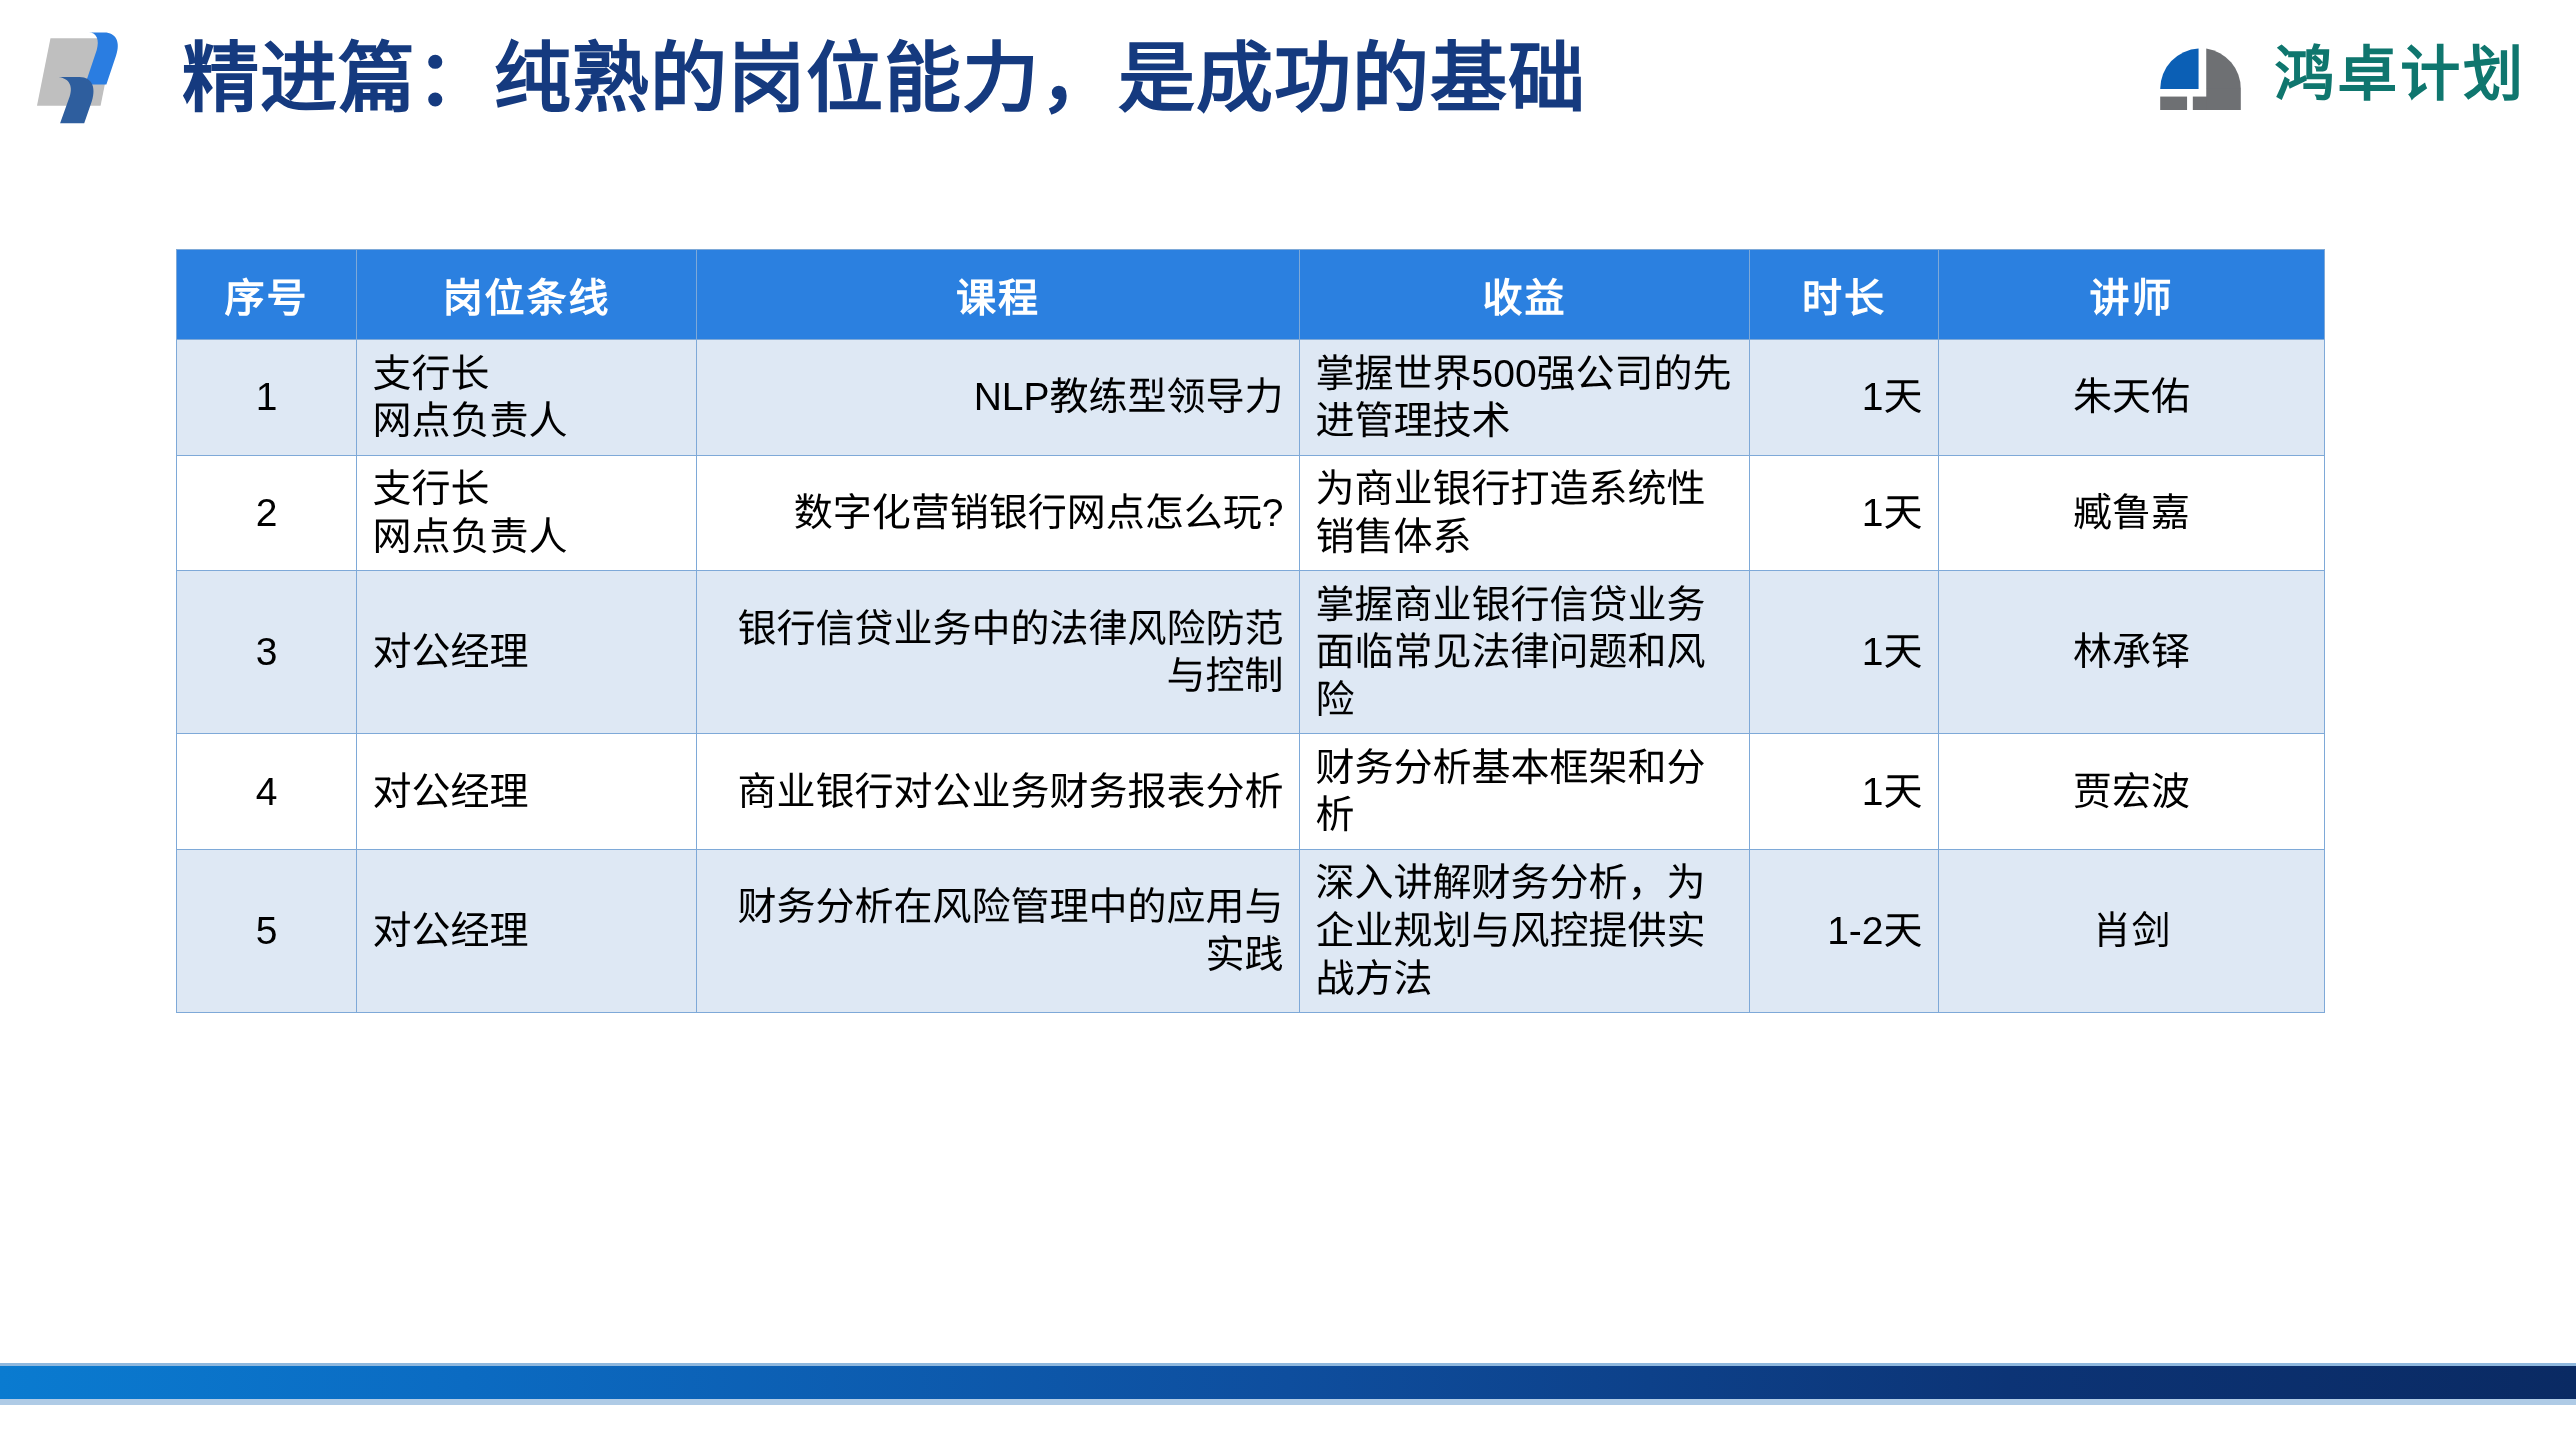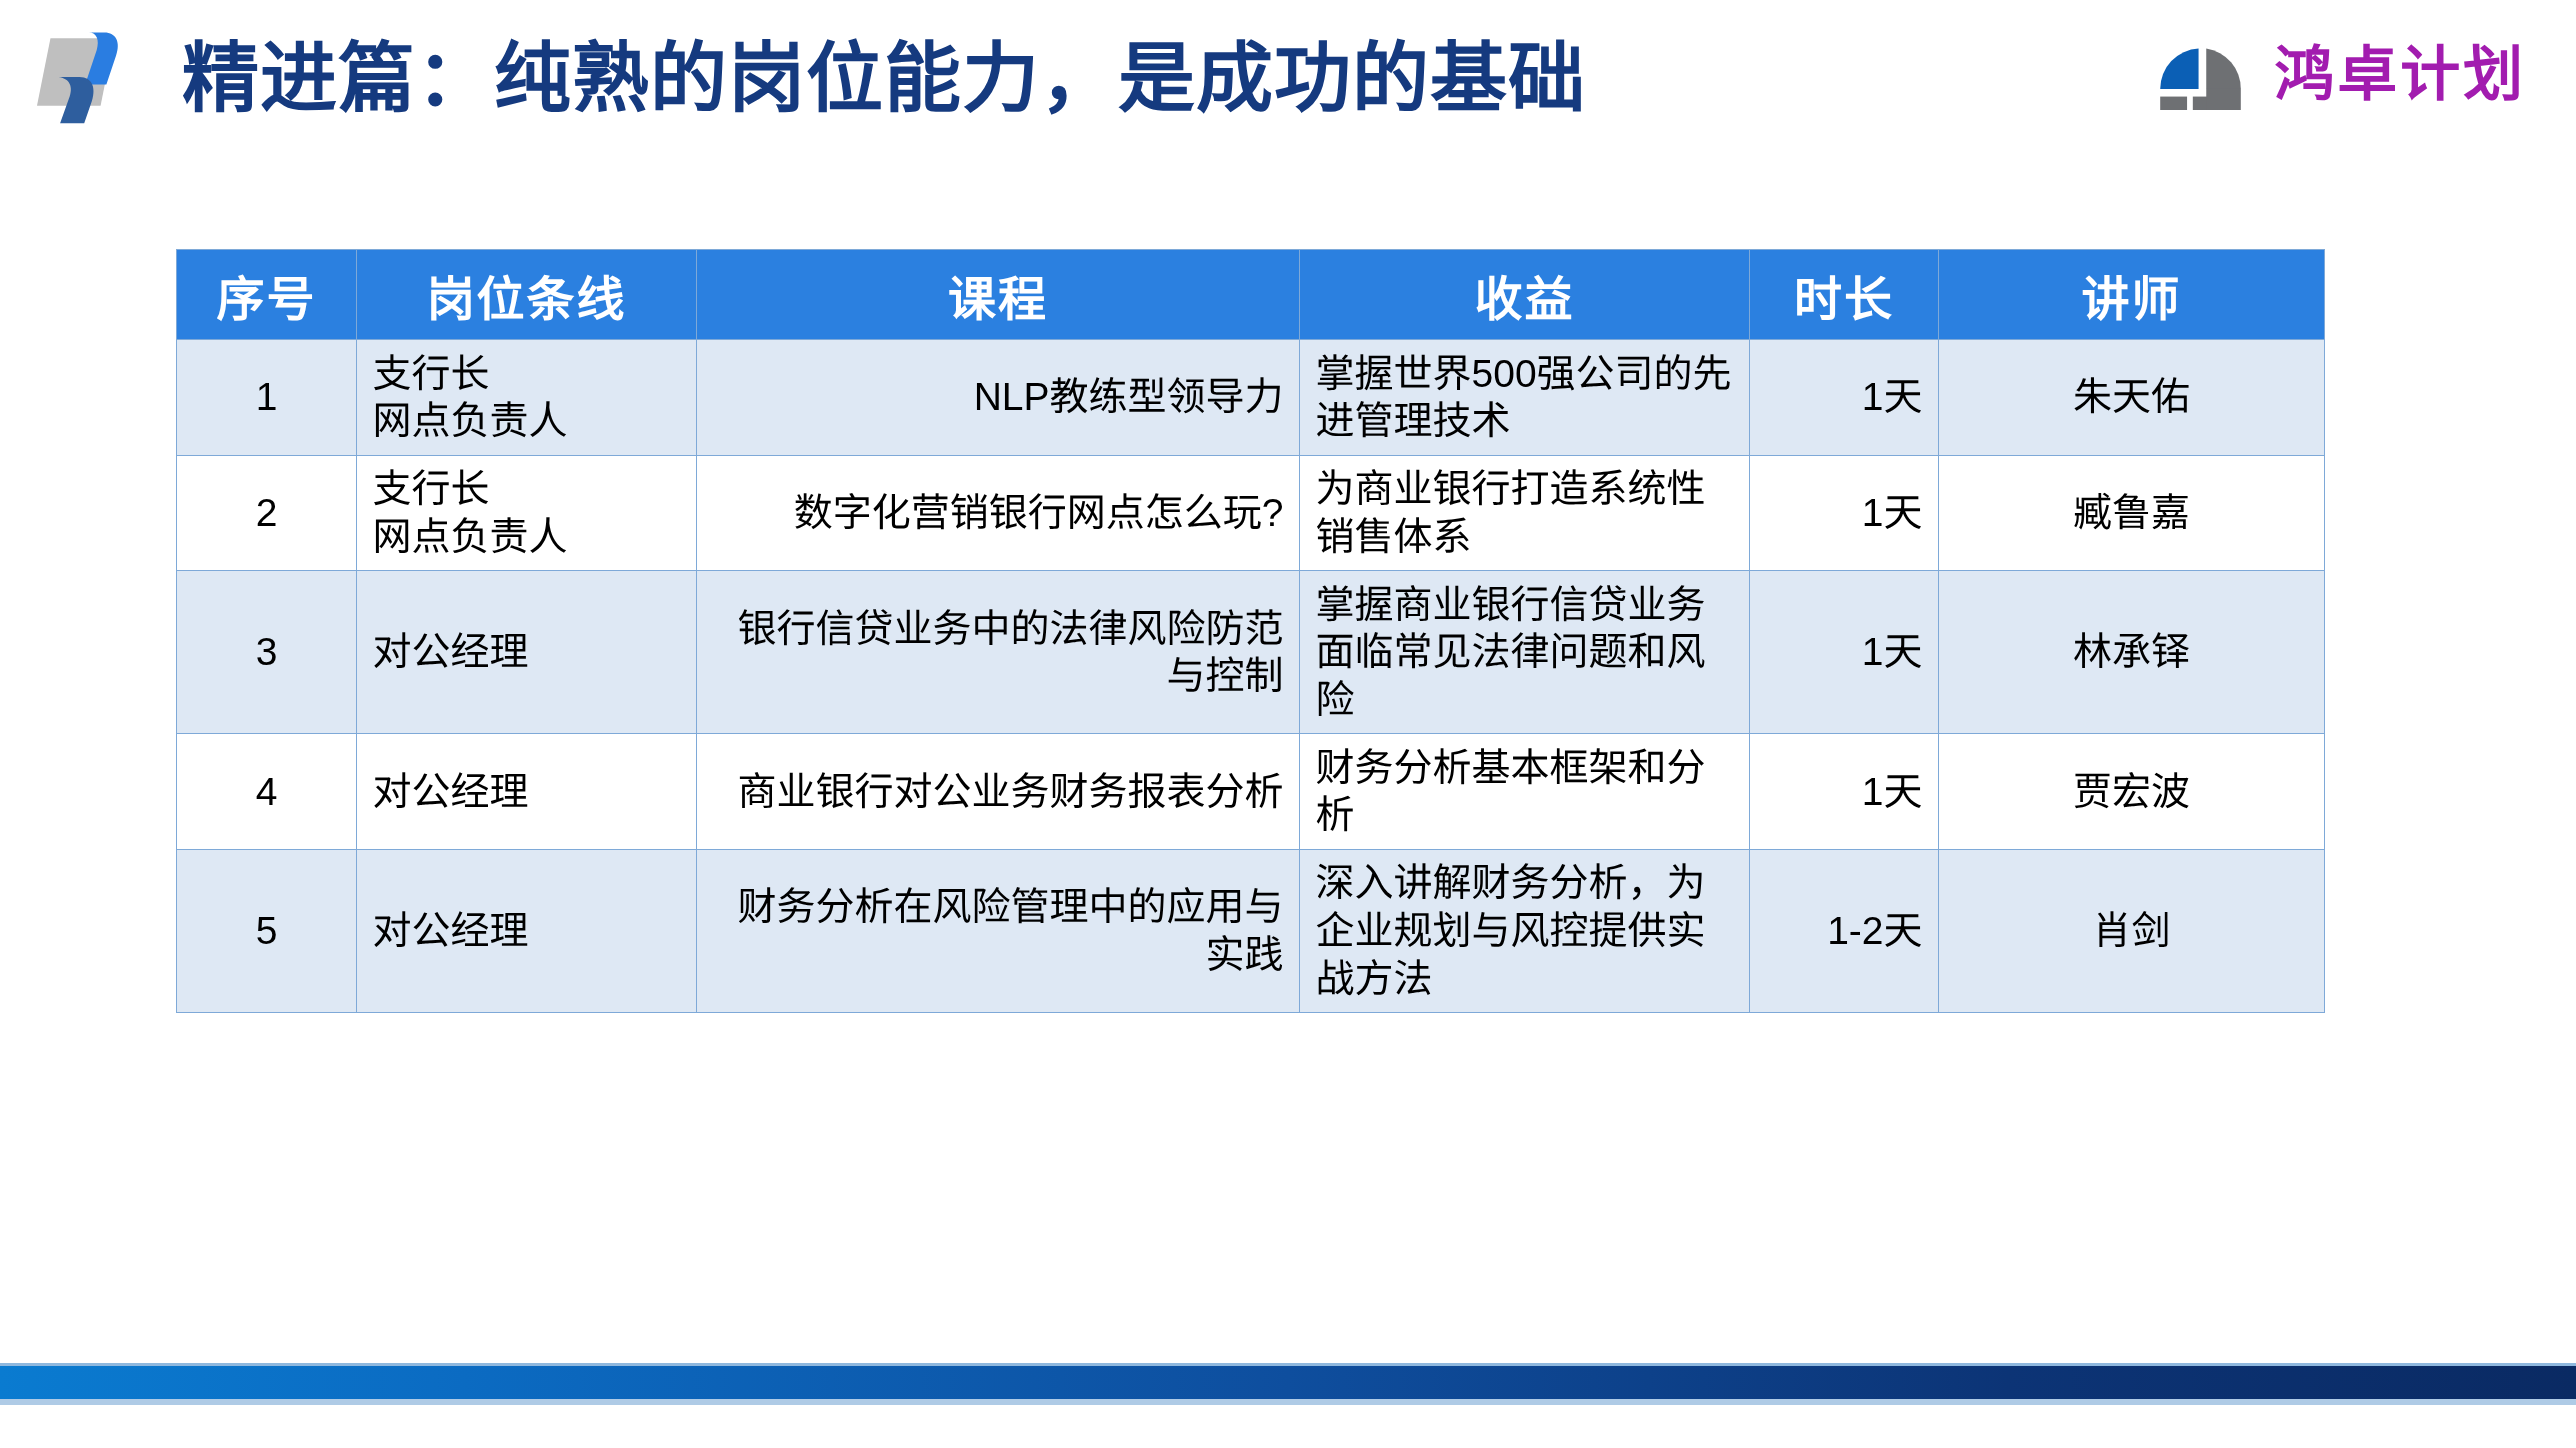--- a/index.html
+++ b/index.html
@@ -58,21 +58,21 @@
   .program-logo-mark {
     width: 89px;
     height: 71px;
     position: relative;
     flex: none;
   }
   .program-logo-mark svg { display: block; }
   .program-logo-text {
     font-size: 60px;
     font-weight: bold;
-    color: #a21caf;
+    color: #0f766e;
     letter-spacing: 2.9px;
     white-space: nowrap;
     line-height: 1;
   }
 
   
   .course-table-wrap {
     position: absolute;
     left: 176px;
     top: 249px;
@@ -86,21 +86,21 @@
   table.course-table col.c-index    { width: 180px; }
   table.course-table col.c-line     { width: 340px; }
   table.course-table col.c-course   { width: 603px; }
   table.course-table col.c-benefit  { width: 450px; }
   table.course-table col.c-duration { width: 189px; }
   table.course-table col.c-teacher  { width: 386px; }
 
   table.course-table th {
     background: #2B80E0;
     color: #ffffff;
-    font-size: 48px;
+    font-size: 40px;
     font-weight: bold;
     letter-spacing: 1.9px;
     height: 89px;
     text-align: center;
     vertical-align: middle;
     border: 1.9px solid #7EA9D8;
     padding: 0;
   }
   table.course-table td {
     border: 1.9px solid #7EA9D8;

